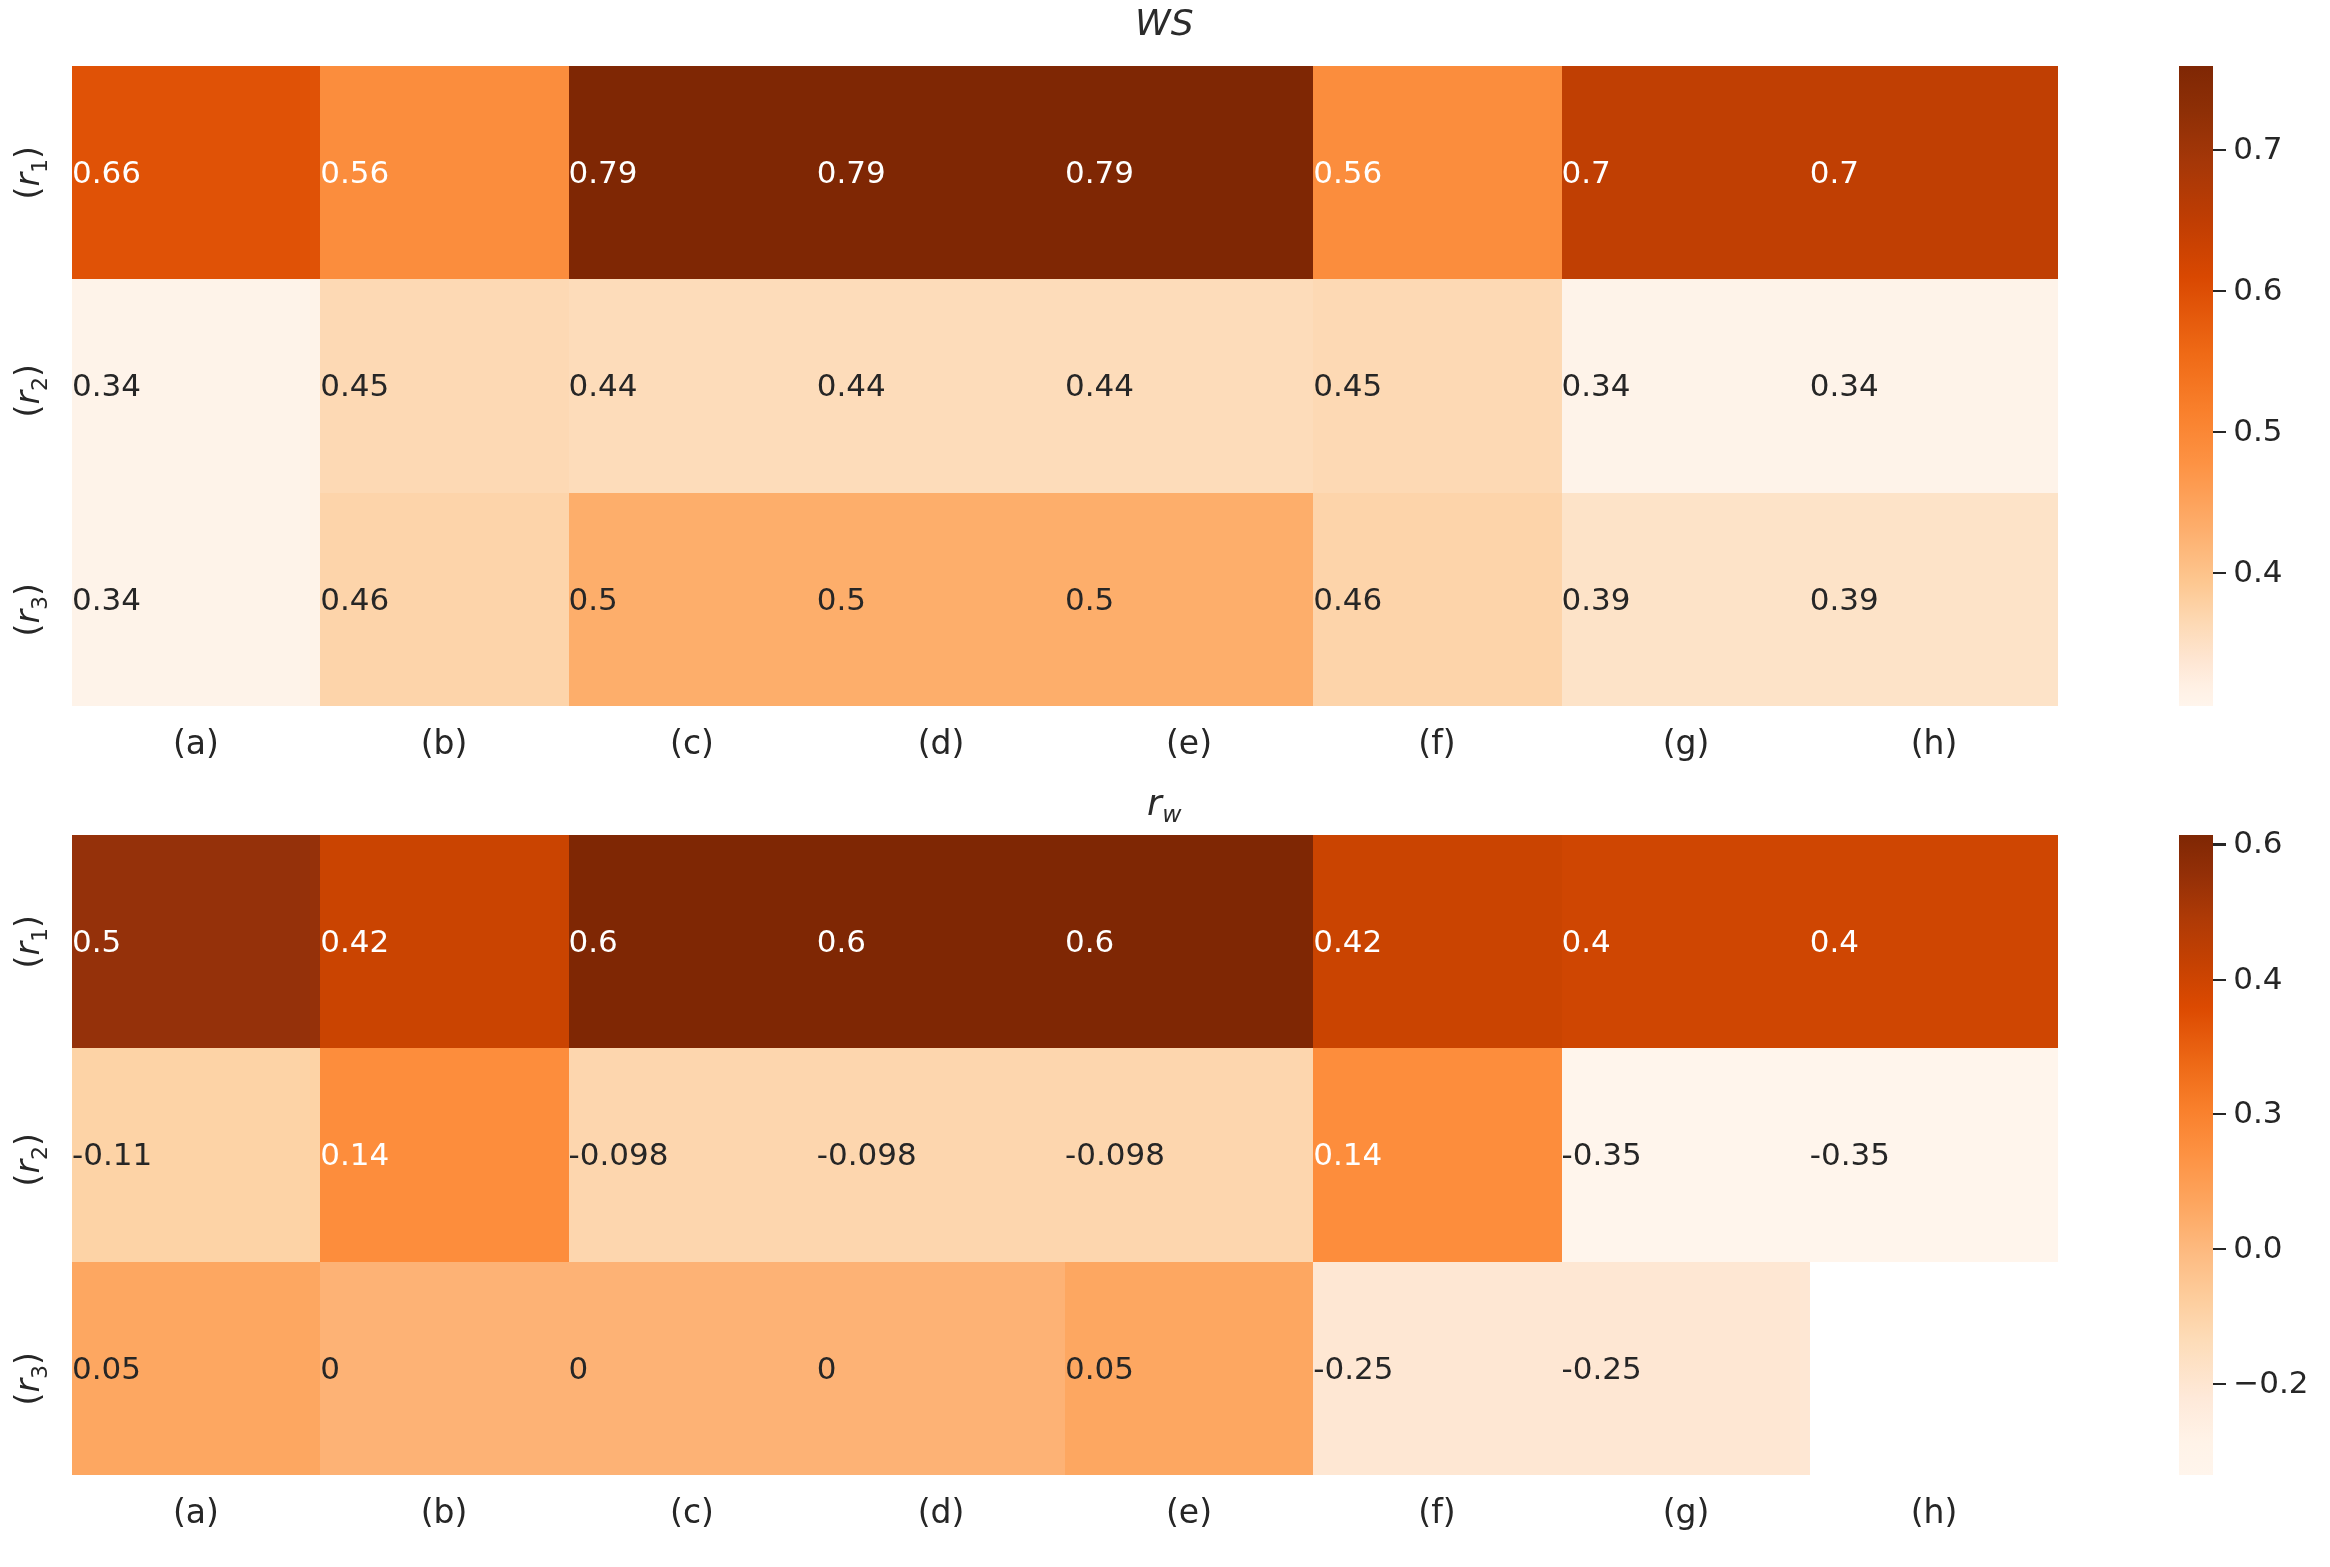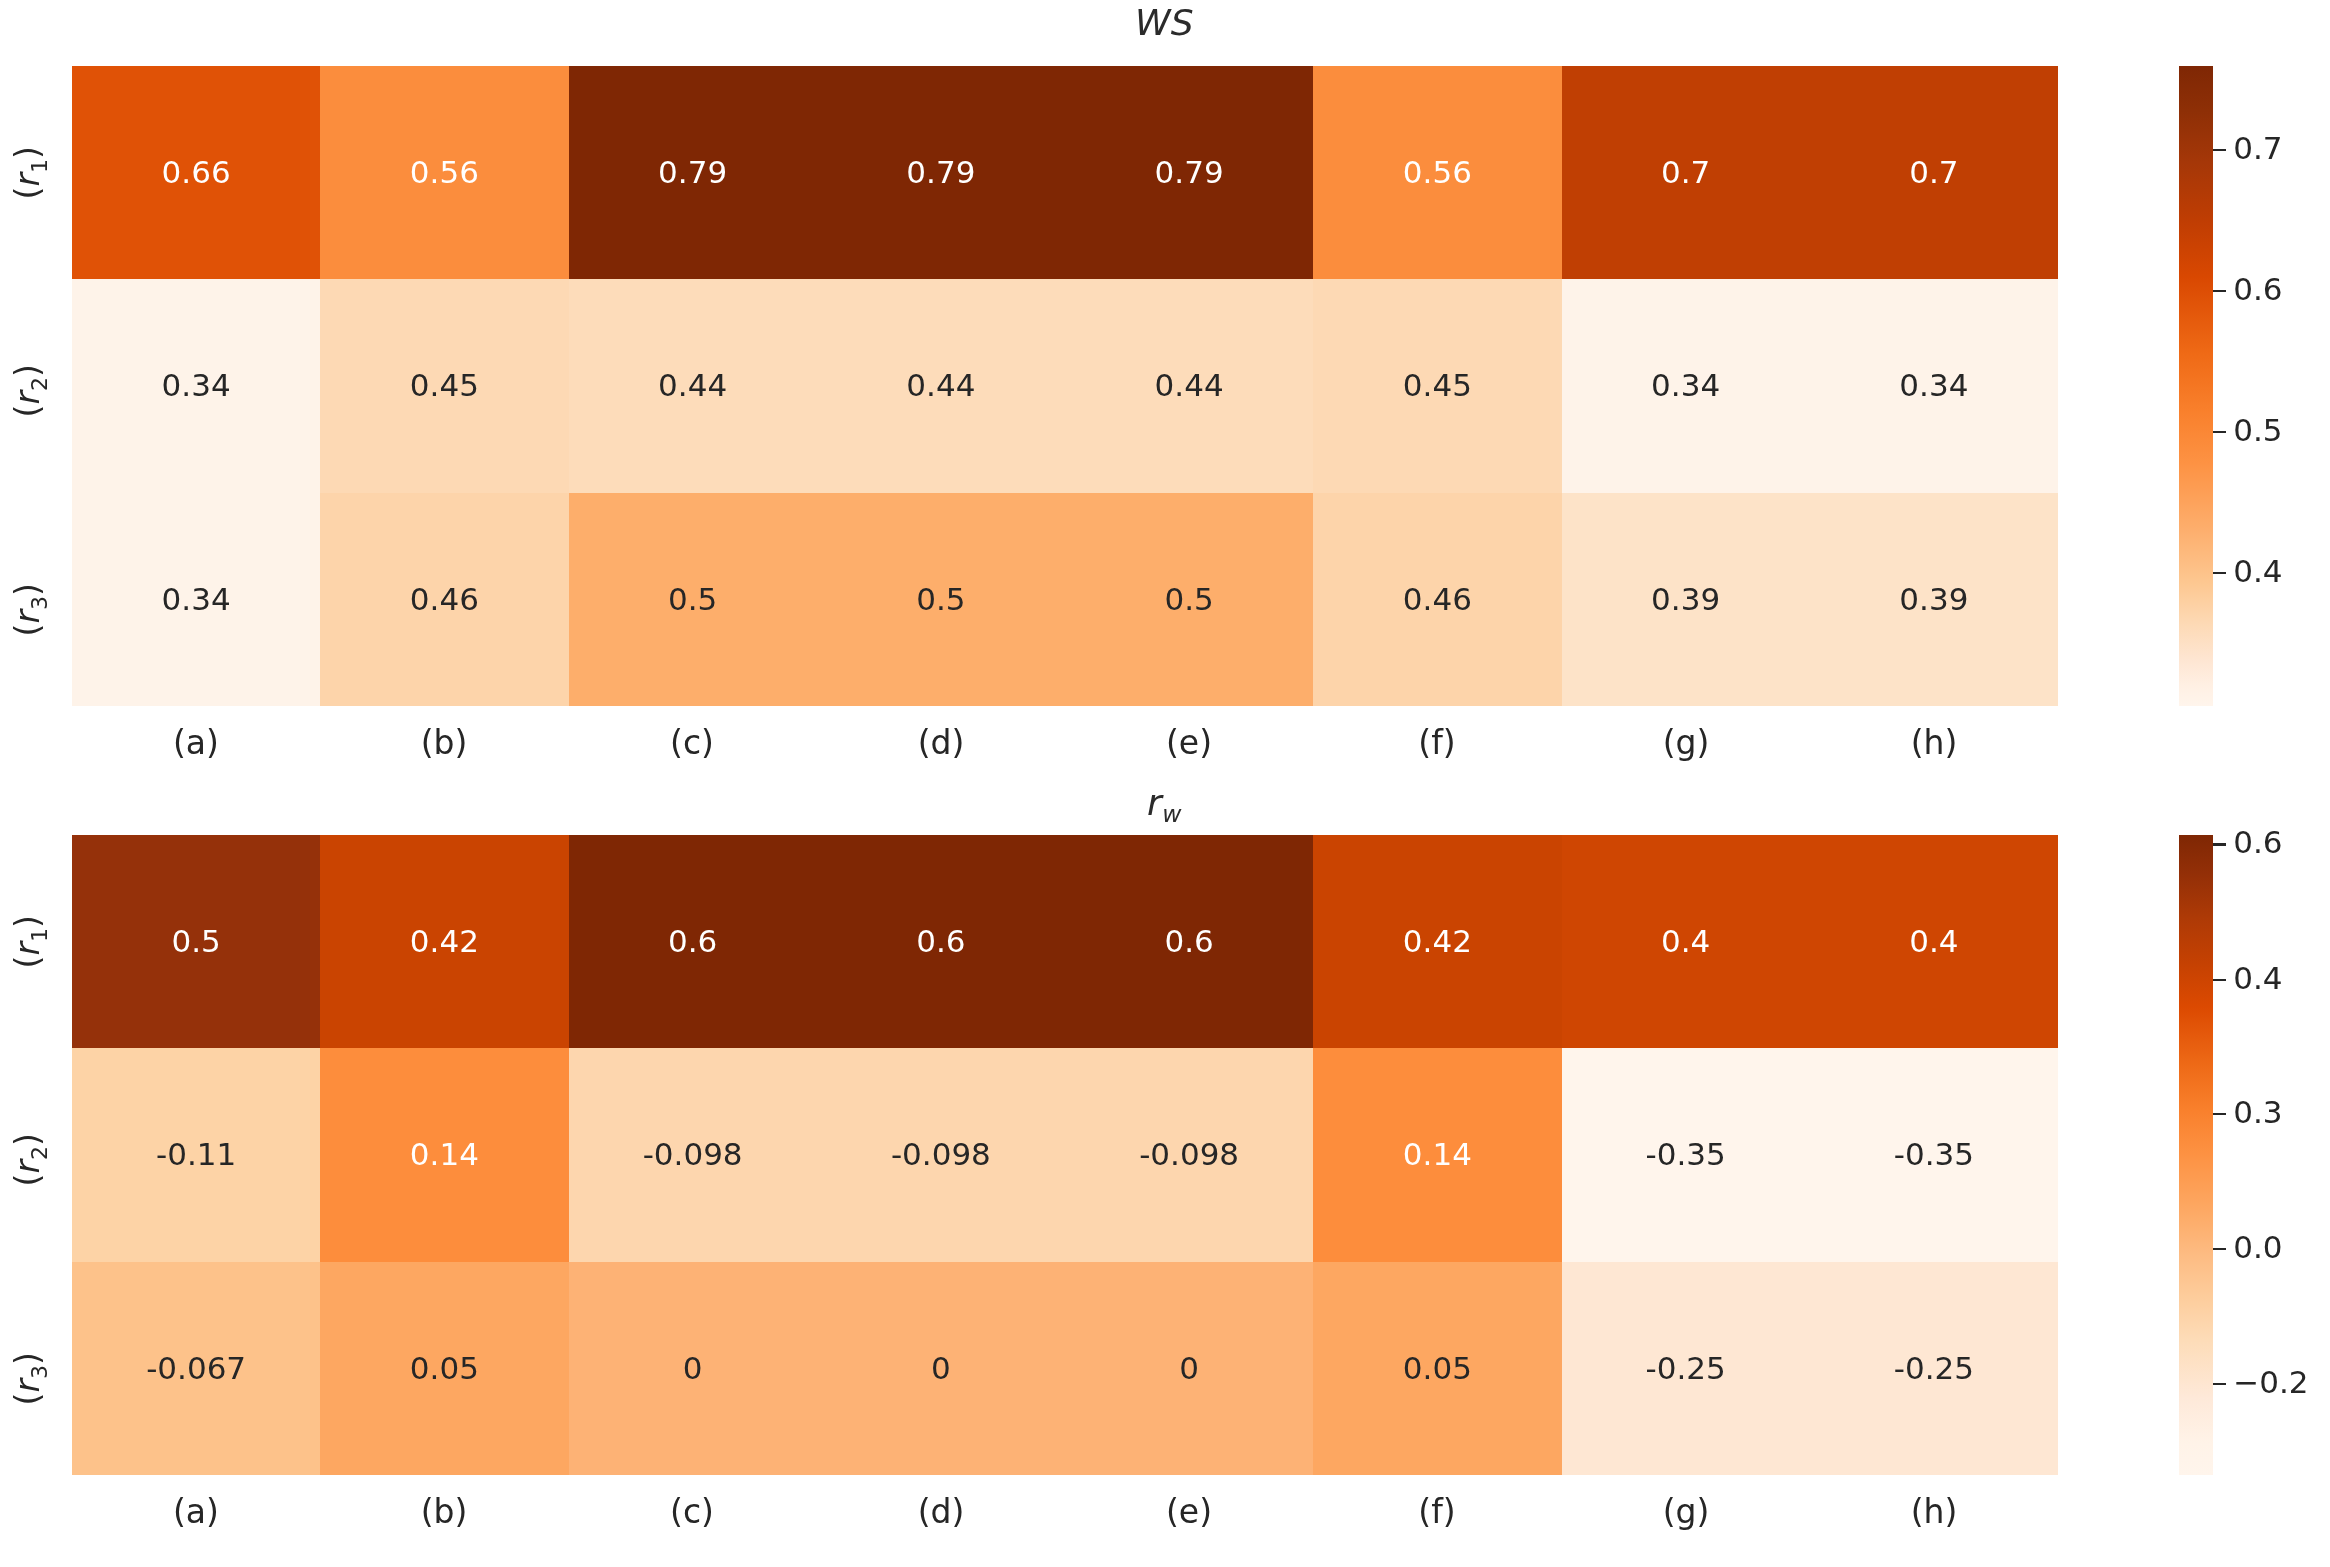--- a/index.html
+++ b/index.html
@@ -22,21 +22,20 @@
   .grid{
     position:absolute;
     display:grid;
     grid-template-columns:repeat(8,1fr);
     grid-template-rows:repeat(3,1fr);
   }
   .cell{
     position:relative;
     display:flex;
     align-items:center;
-    justify-content:center;
     font-size:31px;
     line-height:1;
   }
   .cell span{pointer-events:none;}
 
   .ylab{
     position:absolute;
     width:156px;
     text-align:center;
     font-size:33px;
@@ -268,23 +267,20 @@
         </div>
         <div class="cell" style="background: rgb(253, 141, 60);">
           <span style="color: rgb(255, 255, 255);">0.14</span>
         </div>
         <div class="cell" style="background: rgb(255, 245, 236);">
           <span style="color: rgb(38, 38, 38);">-0.35</span>
         </div>
         <div class="cell" style="background: rgb(255, 245, 236);">
           <span style="color: rgb(38, 38, 38);">-0.35</span>
         </div>
-        <div class="cell" style="background: rgb(253, 194, 138);">
-          <span style="color: rgb(38, 38, 38);">-0.067</span>
-        </div>
         <div class="cell" style="background: rgb(253, 167, 97);">
           <span style="color: rgb(38, 38, 38);">0.05</span>
         </div>
         <div class="cell" style="background: rgb(253, 178, 117);">
           <span style="color: rgb(38, 38, 38);">0</span>
         </div>
         <div class="cell" style="background: rgb(253, 178, 117);">
           <span style="color: rgb(38, 38, 38);">0</span>
         </div>
         <div class="cell" style="background: rgb(253, 178, 117);">

